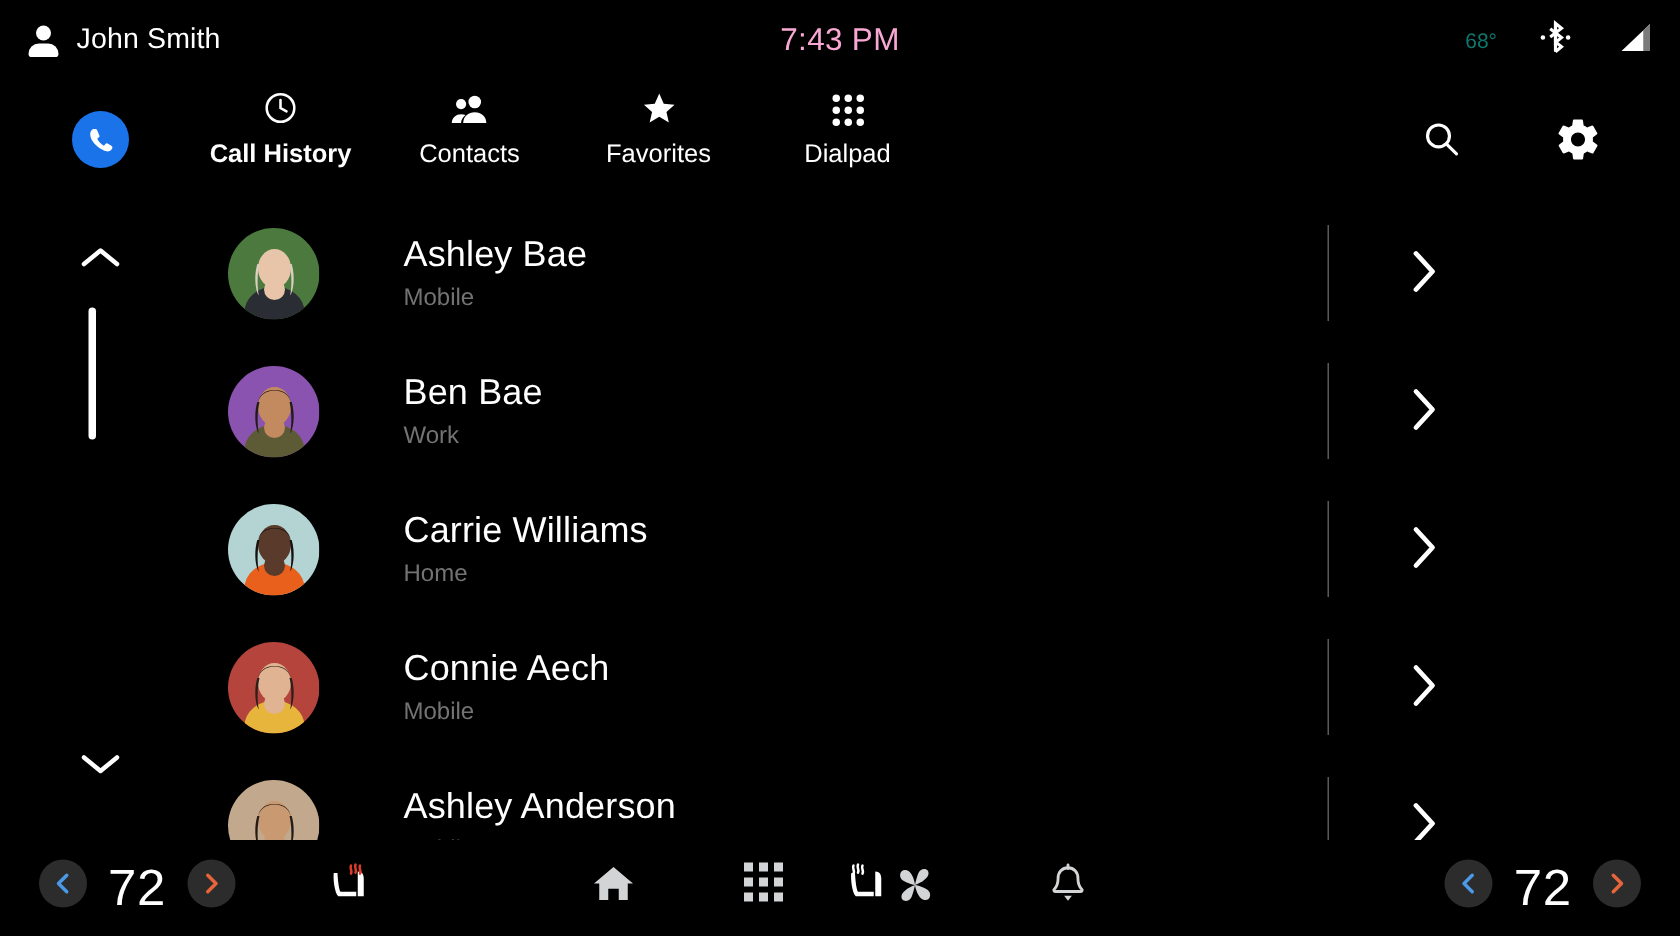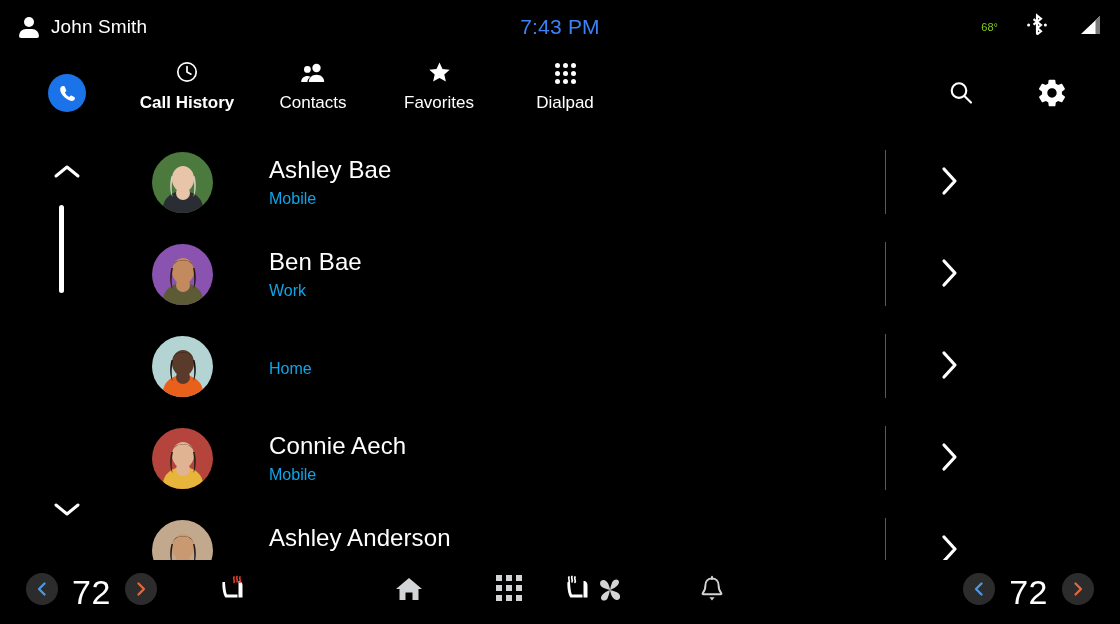--- a/index.html
+++ b/index.html
@@ -21,27 +21,27 @@
     position:absolute; left:6px; top:1px; width:10px; height:10px;
     border-radius:50%; background:#fff;
   }
   .person-glyph .body {
     position:absolute; left:1px; top:13px; width:20px; height:9px;
     border-radius:10px 10px 3px 3px; background:#fff;
   }
   #user-name { font-size:19px; color:#fff; letter-spacing:.1px; }
   #status-time {
     position:absolute; left:0; right:0; text-align:center;
-    font-size:21px; color:#3b82f6; letter-spacing:.2px;
+    font-size:21px; color:#f9a8d4; letter-spacing:.2px;
   }
   #status-right {
     margin-left:auto; margin-right:18px;
     display:flex; align-items:center; gap:28px;
   }
-  #temp-outside { font-size:11px; color:#84cc16; }
+  #temp-outside { font-size:14px; color:#0f766e; }
   .bt-icon { width:22px; height:24px; }
   .signal-icon { width:26px; height:22px; }
 
   
   #tab-bar {
     position:absolute; top:54px; left:0; width:1120px; height:82px;
   }
   #phone-badge {
     position:absolute; left:48px; top:20px;
     width:38px; height:38px; border-radius:50%;
@@ -83,21 +83,21 @@
   .contact-row {
     position:relative; height:92px; display:flex; align-items:center; cursor:pointer;
   }
   .avatar {
     width:61px; height:61px; border-radius:50%;
     margin-left:152px; flex:none; overflow:hidden; position:relative;
   }
   .avatar svg { display:block; width:61px; height:61px; }
   .contact-text { margin-left:56px; flex:1; }
   .contact-name { font-size:24px; color:#fff; line-height:1.18; letter-spacing:.1px; }
-  .contact-type { font-size:16px; color:#0ea5e9; margin-top:5px; }
+  .contact-type { font-size:16px; color:#737373; margin-top:5px; }
   .row-divider {
     position:absolute; left:885px; top:14px; width:1px; height:64px;
     background:#5a5a5a;
   }
   .row-chevron { position:absolute; left:938px; top:28px; }
 
   
   #bottom-bar {
     position:absolute; bottom:0; left:0; width:1120px; height:64px;
     background:#000; display:flex; align-items:center;
@@ -294,20 +294,21 @@
             <rect width="61" height="61" fill="#b3d4d2"></rect>
             <ellipse cx="31" cy="56" rx="20" ry="17" fill="#e8601c"></ellipse>
             <ellipse cx="31" cy="41" rx="7" ry="7" fill="#5a3a2a"></ellipse>
             <ellipse cx="31" cy="27" rx="11" ry="13" fill="#5a3a2a"></ellipse>
             <path d="M20 26 C20 13 42 13 42 26 C42 20 38 16 31 16 C24 16 20 20 20 26 Z" fill="#18120f"></path>
             <path d="M19.5 24 C17 33 18.5 42 20.5 45 C19 36 20 28 21 24 Z" fill="#18120f"></path>
             <path d="M42.5 24 C45 33 43.5 42 41.5 45 C43 36 42 28 41 24 Z" fill="#18120f"></path>
           </svg>
         </div>
         <div class="contact-text">
+          <div class="contact-name">Carrie Williams</div>
           <div class="contact-type">Home</div>
         </div>
         <div class="row-divider"></div>
         <span class="row-chevron"><svg width="24" height="34" viewBox="0 0 24 34">
             <path d="M6 5 L17 17 L6 29" fill="none" stroke="#fff" stroke-width="3.2" stroke-linecap="round" stroke-linejoin="round"></path>
           </svg></span>
       </div>
       <div class="contact-row">
         <div class="avatar">
           <svg viewBox="0 0 61 61">

